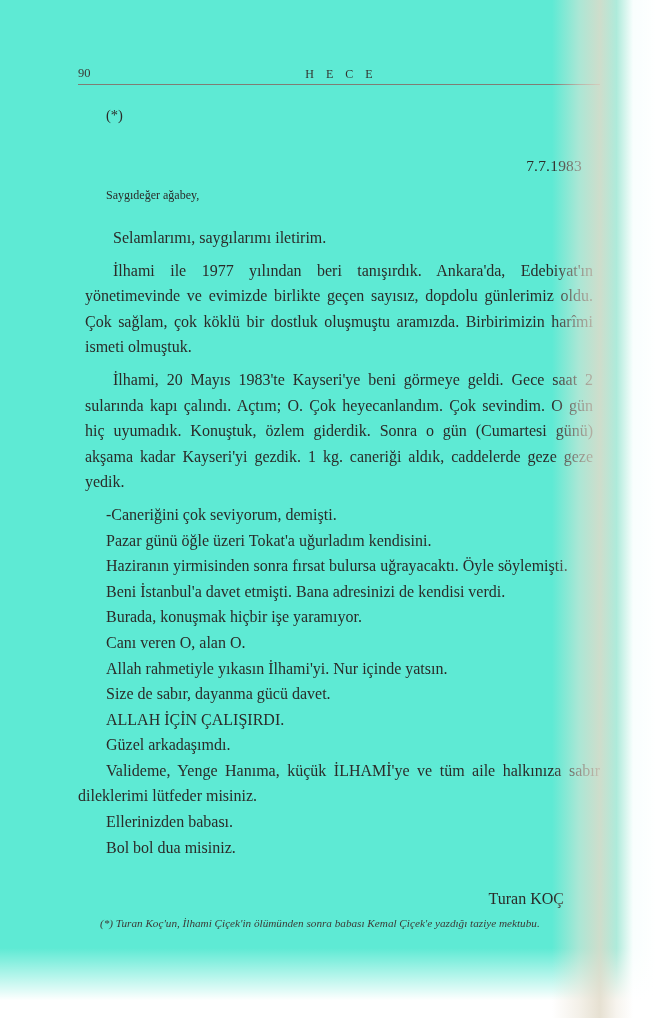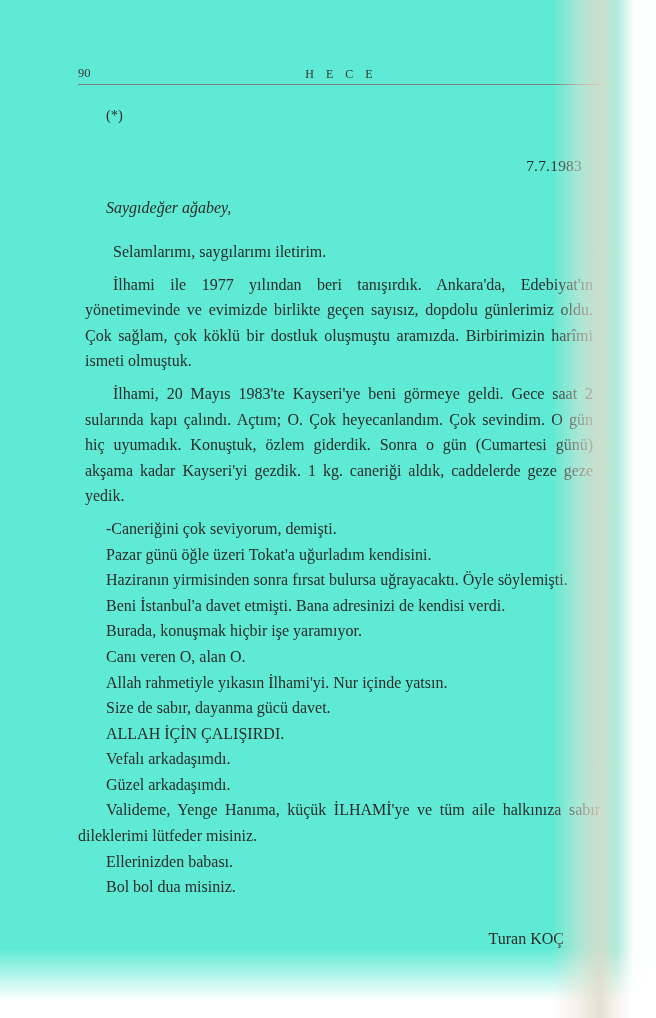--- a/index.html
+++ b/index.html
@@ -91,24 +91,23 @@
     font-size: 14.5px;
   }
   .date-line {
     margin-top: 33px;
     text-align: right;
     padding-right: 18px;
     font-size: 15.5px;
     letter-spacing: .2px;
   }
   .salutation {
-    margin-top: 24px;
+    margin-top: 13px;
     margin-left: 28px;
-    font-size: 16px;
-    font-style: italic;
+    font-size: 12px;
   }
   .para {
     font-size: 16px;
     line-height: 25.6px;
     text-align: justify;
     text-justify: inter-word;
     margin: 7px;
     text-indent: 28px;
     hyphens: manual;
   }
@@ -172,29 +171,29 @@
 
     <div class="line">-Caneriğini çok seviyorum, demişti.</div>
     <div class="line">Pazar günü öğle üzeri Tokat'a uğurladım kendisini.</div>
     <div class="line">Haziranın yirmisinden sonra fırsat bulursa uğrayacaktı. Öyle söylemişti.</div>
     <div class="line">Beni İstanbul'a davet etmişti. Bana adresinizi de kendisi verdi.</div>
     <div class="line">Burada, konuşmak hiçbir işe yaramıyor.</div>
     <div class="line">Canı veren O, alan O.</div>
     <div class="line">Allah rahmetiyle yıkasın İlhami'yi. Nur içinde yatsın.</div>
     <div class="line">Size de sabır, dayanma gücü davet.</div>
     <div class="line">ALLAH İÇİN ÇALIŞIRDI.</div>
-    <div class="line">Vefalı arkadaşımdı.</div>
     <div class="line">Güzel arkadaşımdı.</div>
 
     <div class="line hang">Valideme, Yenge Hanıma, küçük İLHAMİ'ye ve tüm aile halkınıza sabır dileklerimi lütfeder misiniz.</div>
 
     <div class="line">Ellerinizden babası.</div>
     <div class="line">Bol bol dua misiniz.</div>
 
     <div class="signature">Turan KOÇ</div>
 
   </div>
 
+  <div class="footnote">(*) Turan Koç'un, İlhami Çiçek'in ölümünden sonra babası Kemal Çiçek'e yazdığı taziye mektubu.</div>
 
   <div class="scan-shadow"></div>
   <div class="scan-shadow-bottom"></div>
 
 </div>
 
 </body></html>

